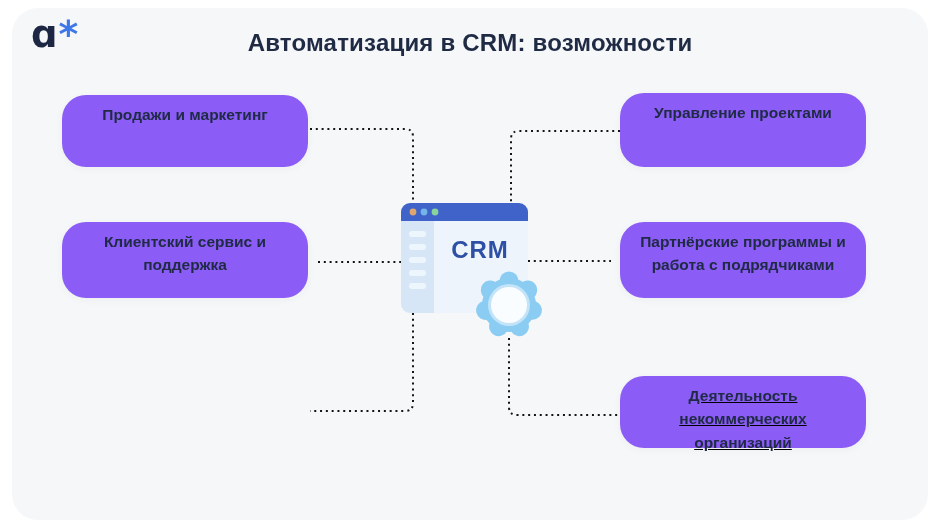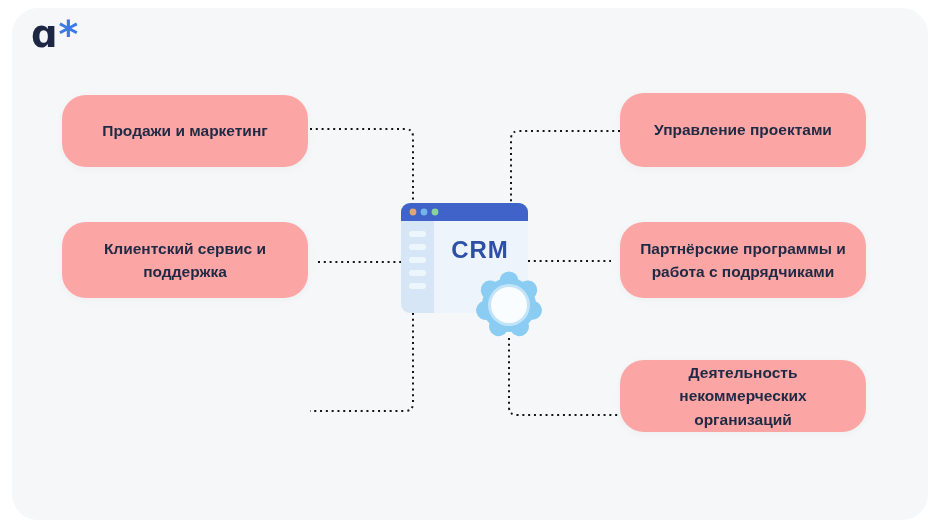--- a/index.html
+++ b/index.html
@@ -7,40 +7,41 @@
               font-family:"Liberation Sans","DejaVu Sans",sans-serif; }
   .stage { position:relative; width:940px; height:530px; background:#ffffff; }
   .panel { position:absolute; left:12px; top:8px; width:916px; height:512px;
            background:#f6f7f8; border-radius:26px; }
   .logo { position:absolute; left:31px; top:12px; font-size:37px; font-weight:bold;
           font-family:"DejaVu Sans","Liberation Sans",sans-serif; letter-spacing:1px; }
   .logo .letter   { color:#1d2743; }
   .logo .asterisk { color:#3e78e8; font-size:1.02em; }
   .page-title { position:absolute; left:0; top:29px; width:940px; text-align:center;
                 font-size:24px; font-weight:bold; color:#1f2a44; letter-spacing:.2px; }
-  .card { position:absolute; width:246px; background:#fca5a5; border-radius:24px;
-          display:flex; align-items:center; justify-content:center; text-align:center;
+  .card { position:absolute; width:246px; background:#8b5cf6; border-radius:24px;
+          display:flex; align-items:flex-start; justify-content:center; text-align:center;
           box-shadow:0 2px 8px rgba(30,40,70,.04); padding:8px 14px; }
   .card .box-label { font-size:15.5px; font-weight:bold; color:#1f2a44;
                      line-height:1.5; white-space:pre-line; }
   svg.overlay { position:absolute; left:0; top:0; width:940px; height:530px; }
   .connector { fill:none; stroke:#141414; stroke-width:2; stroke-dasharray:2 3.8; }
   .crm-label { position:absolute; left:430px; top:229px; width:100px; text-align:center;
                font-size:24px; line-height:42px; font-weight:bold; color:#2d4fa5;
                letter-spacing:1px; }
 </style>
 </head>
 <body>
 
 <div class="stage">
 
   <div class="panel"></div>
 
   <div class="logo"><span class="letter">ɑ</span><span class="asterisk">*</span></div>
 
+  <div class="page-title">Автоматизация в CRM: возможности</div>
 
   <svg class="overlay" viewBox="0 0 940 530">
 
     <path class="connector" d="M310,129 H405 Q413,129 413,137 V203"></path>
     <path class="connector" d="M620,131 H519 Q511,131 511,139 V203"></path>
     <path class="connector" d="M318,262 H401"></path>
     <path class="connector" d="M528,261 H611"></path>
     <path class="connector" d="M413,313 V403 Q413,411 405,411 H310"></path>
     <path class="connector" d="M509,338 V407 Q509,415 517,415 H620"></path>
 
@@ -86,18 +87,18 @@
 поддержка</div>
   </div>
 
   <div class="card" style="left:620px; top:222px; height:76px;">
     <div class="box-label">Партнёрские программы и
 работа с подрядчиками</div>
   </div>
   <div class="card" style="left:620px; top:93px; height:74px;">
     <div class="box-label">Управление проектами</div>
   </div>
-  <div class="card" style="left:620px; top:360px; height:72px;">
+  <div class="card" style="left:620px; top:376px; height:72px;text-decoration:underline;">
     <div class="box-label">Деятельность
 некоммерческих организаций</div>
   </div>
 
 </div>
 
 </body></html>

